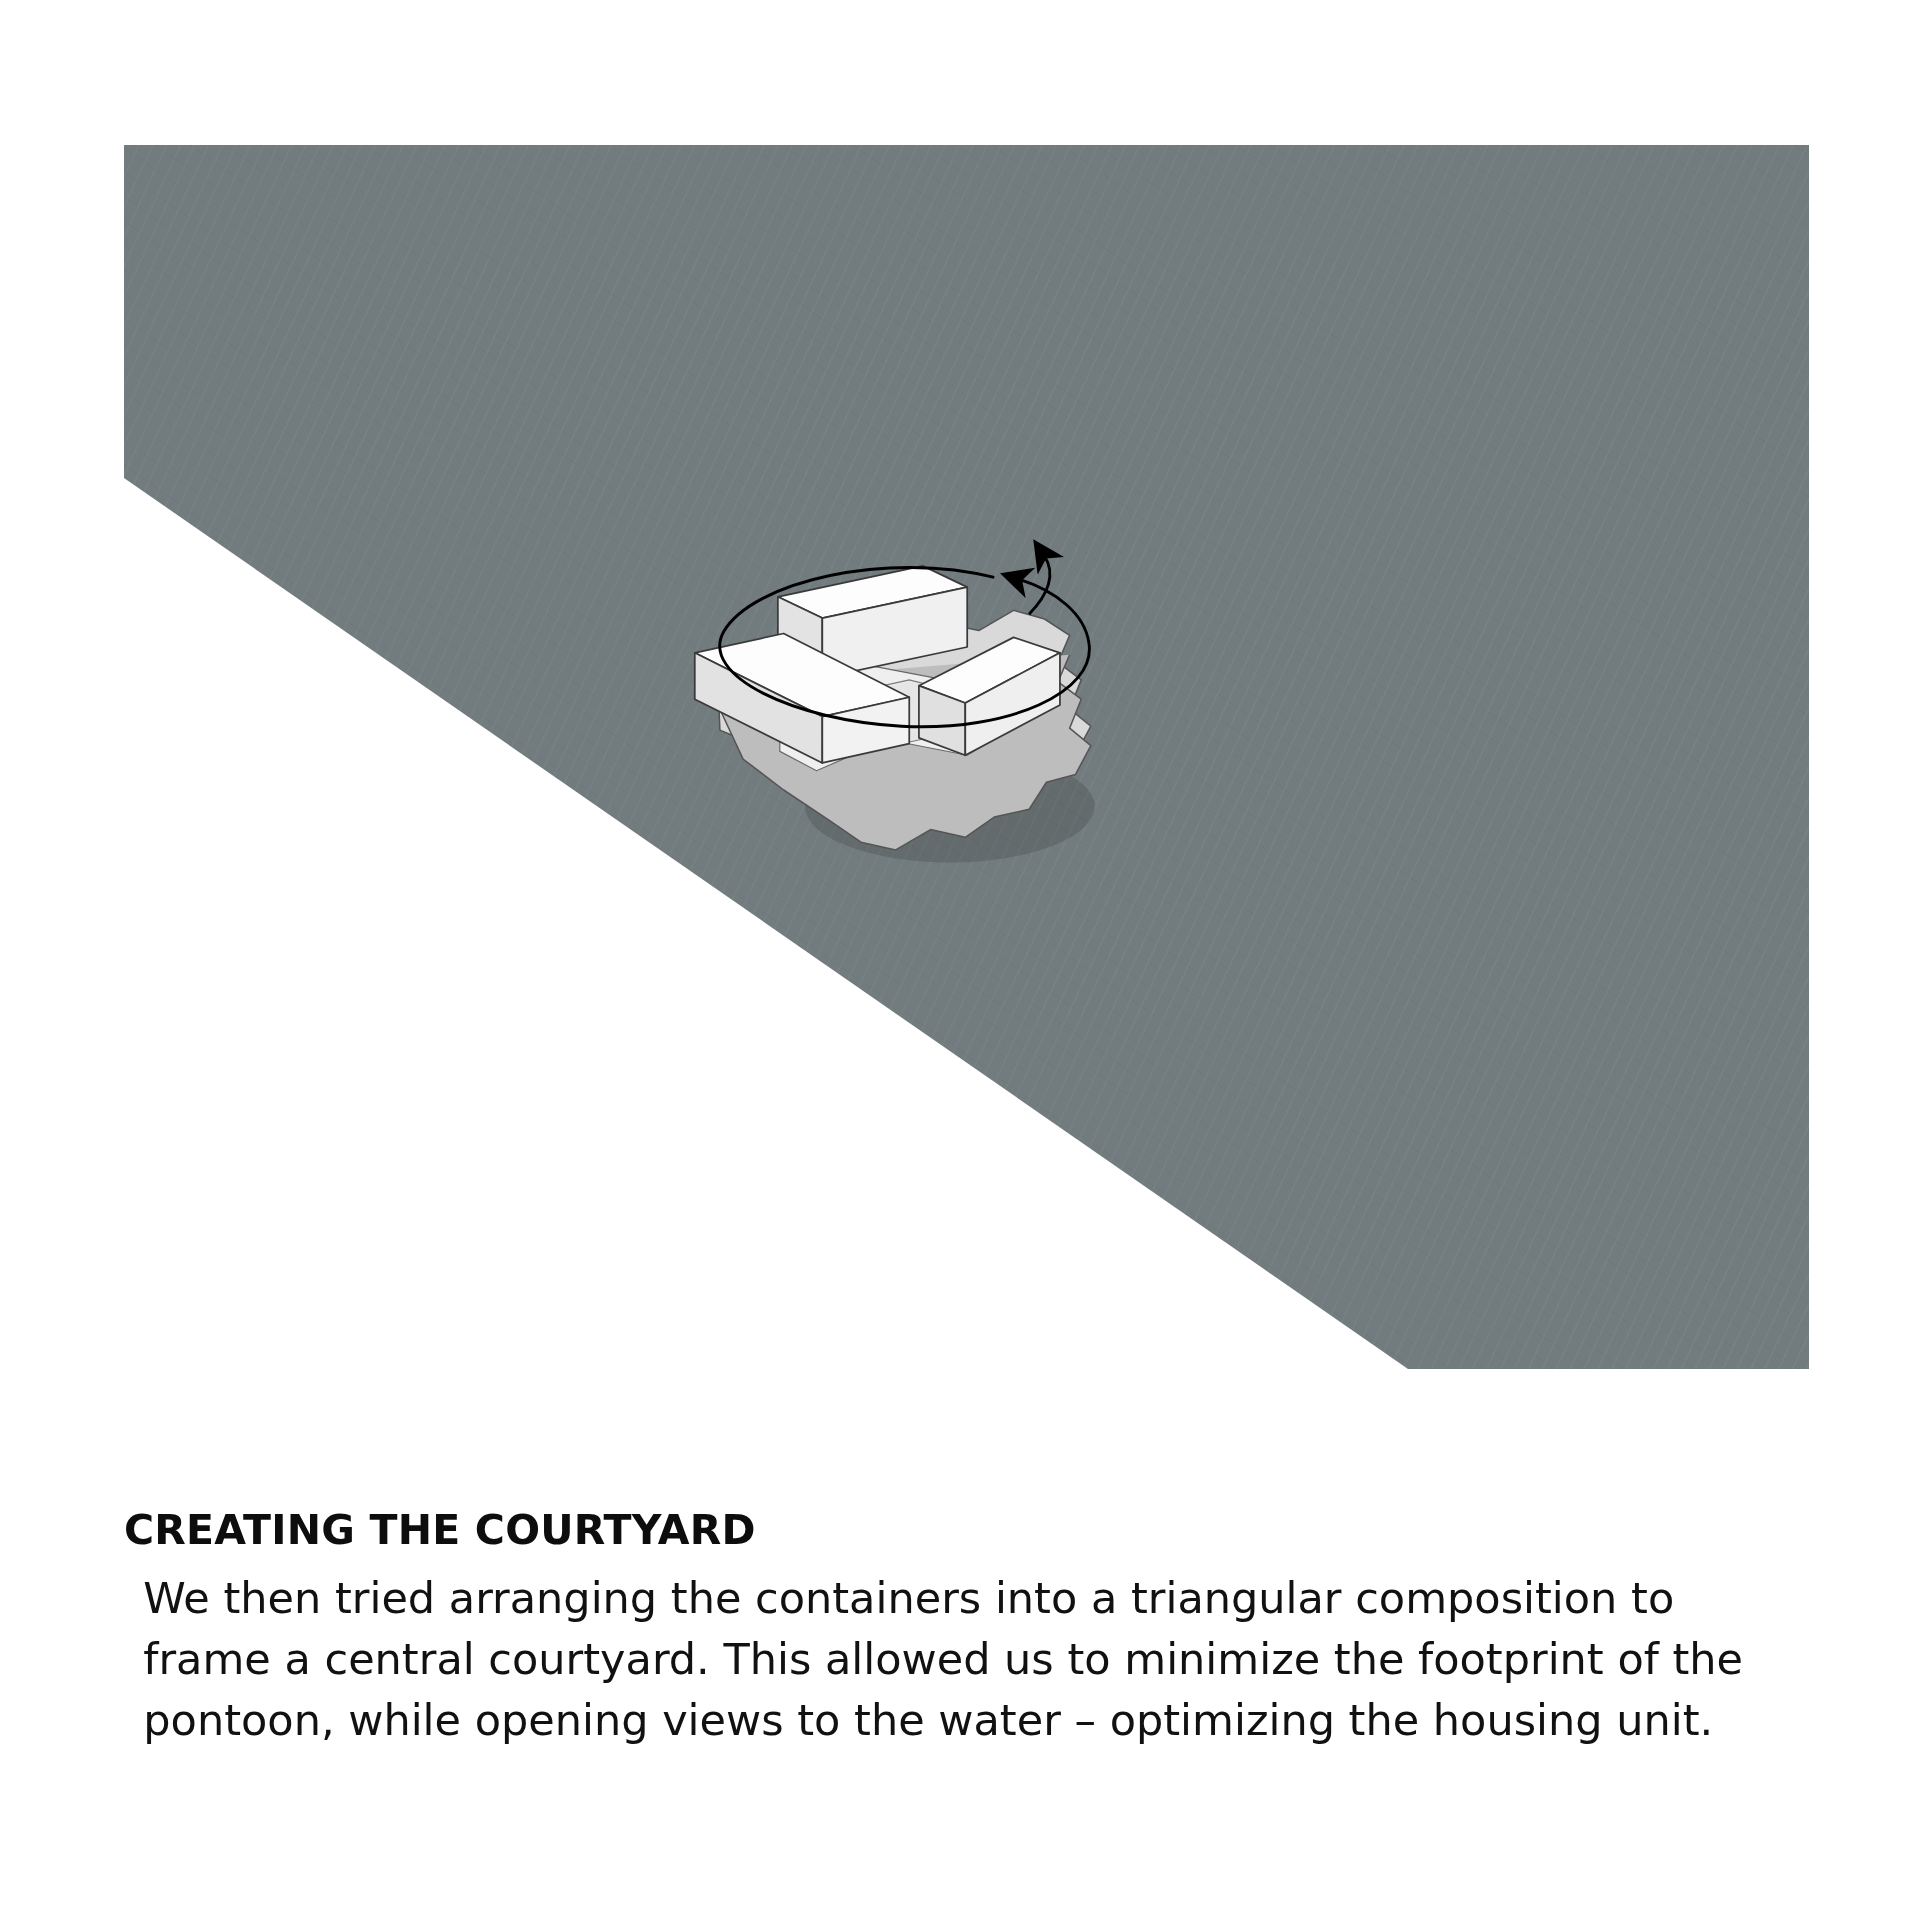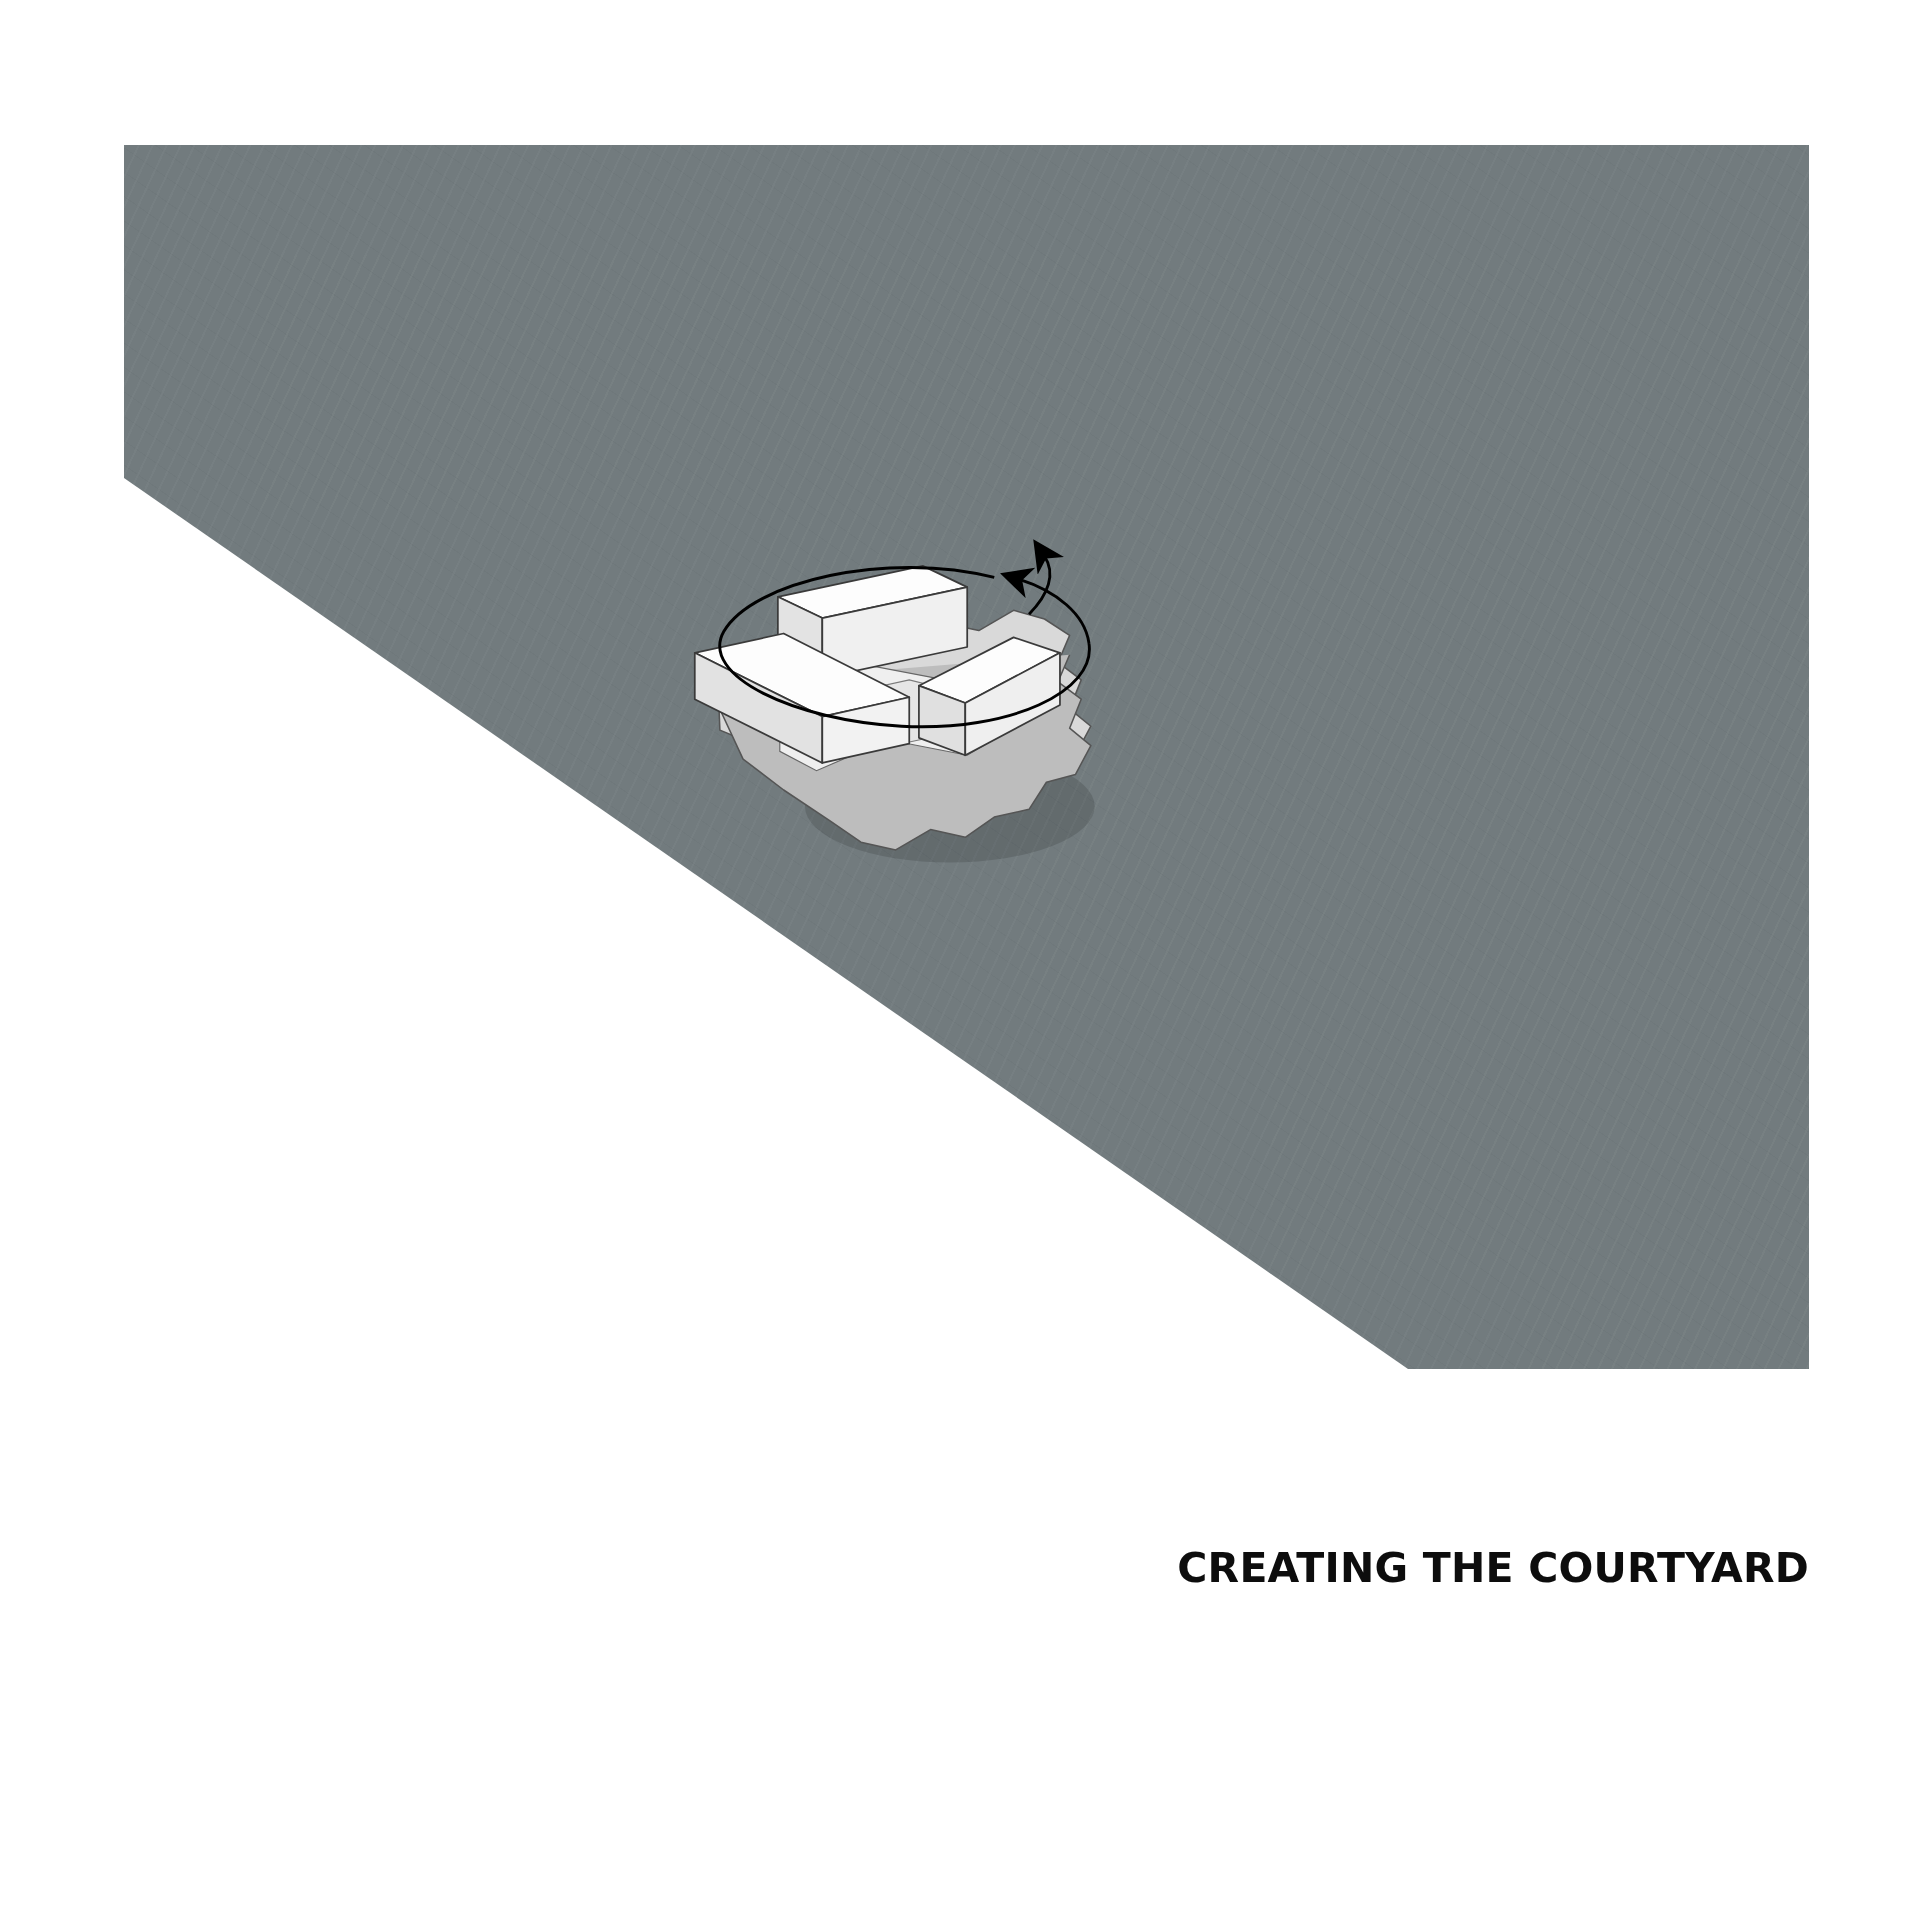--- a/index.html
+++ b/index.html
@@ -53,23 +53,23 @@
     top: 328px;
     width: 541px;
     height: 406px;
   }
   .model svg { display: block; }
 
   
   .caption {
     position: absolute;
     left: 124px;
-    top: 1544px;
+    top: 1506px;
     width: 1685px;
-    text-align: right;
+    text-align: left;
   }
   .caption-title {
     font-family: "DejaVu Sans", sans-serif;
     font-weight: bold;
     font-size: 41px;
     letter-spacing: 0.2px;
     color: #0d0d0d;
     margin-bottom: 13.5px;
   }
   .caption-body {
@@ -146,16 +146,17 @@
                    C 362 268, 452 226, 444 176
                    C 440 146, 410 122, 372 110" marker-end="url(#arrowA)"></path>
           <path d="M382 146 C 402 126, 410 104, 398 86" marker-end="url(#arrowB)"></path>
         </g>
       </svg>
     </div>
   </div>
 
   <div class="caption">
     <div class="caption-title">CREATING THE COURTYARD</div>
+    <div class="caption-body">We then tried arranging the containers into a triangular composition to frame a central courtyard. This allowed us to minimize the footprint of the pontoon, while opening views to the water – optimizing the housing unit.</div>
   </div>
 
 </div>
 
 
 </body></html>

